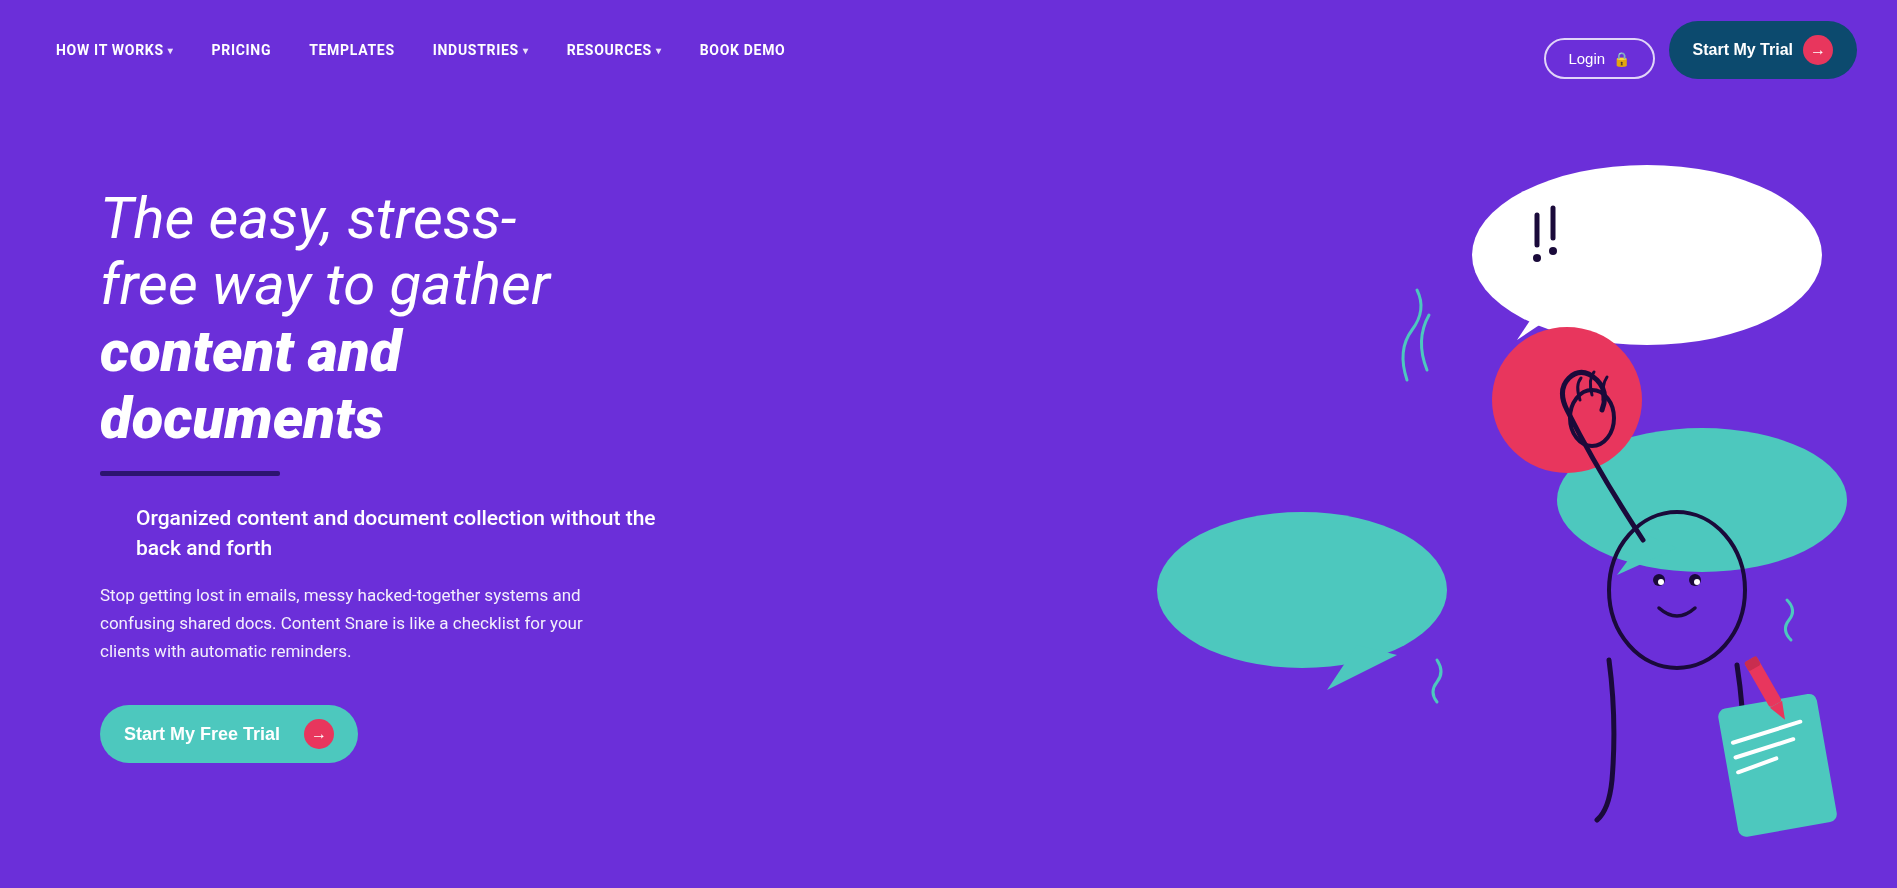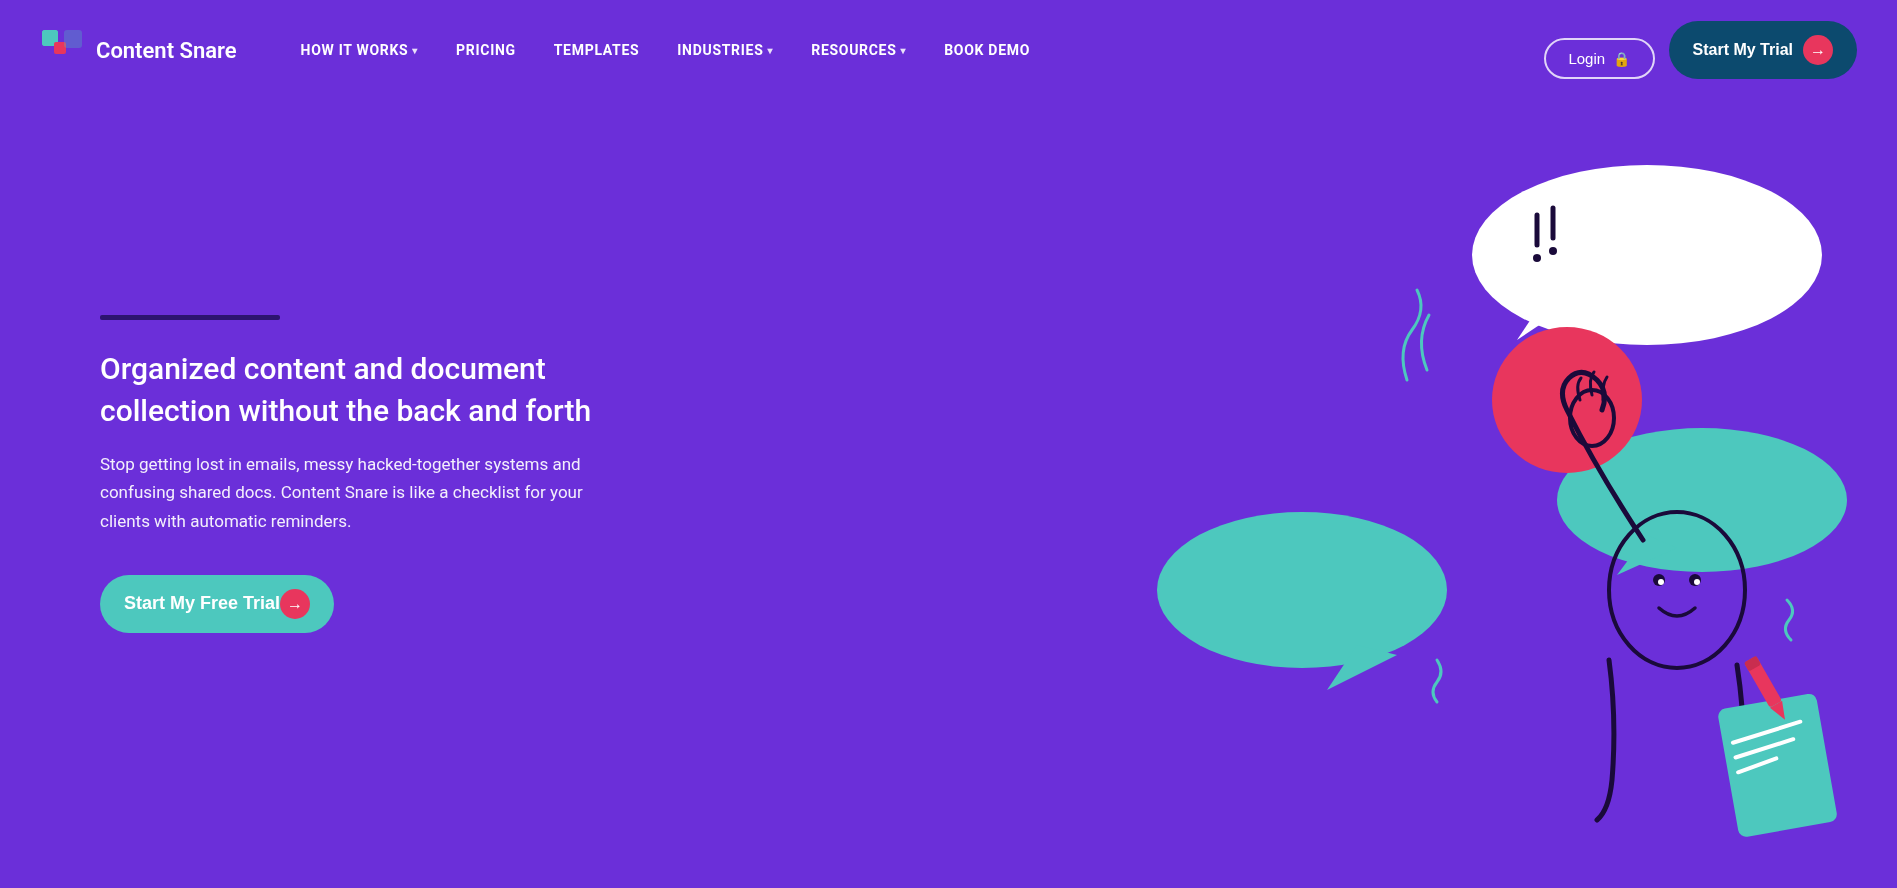--- a/index.html
+++ b/index.html
@@ -159,39 +159,40 @@
 
     .hero-divider {
       width: 180px;
       height: 5px;
       background: #2d1470;
       margin-bottom: 28px;
       border-radius: 2px;
     }
 
     .hero-subtitle {
-      font-size: 30px;
+      font-size: 21px;
       font-weight: 500;
       color: white;
       margin-bottom: 18px;
       line-height: 1.4;
+      margin-left: 36px;
     }
 
     .hero-body {
       font-size: 17px;
       color: rgba(255,255,255,0.92);
       line-height: 1.65;
       margin-bottom: 40px;
       max-width: 500px;
     }
 
     .btn-trial-hero {
       display: flex;
       align-items: center;
-      gap: 0;
+      gap: 24px;
       padding: 14px 24px;
       border-radius: 50px;
       background: #4DC8BE;
       color: white;
       font-size: 18px;
       font-weight: 600;
       cursor: pointer;
       border: none;
       width: fit-content;
       white-space: nowrap;
@@ -203,33 +204,20 @@
       position: relative;
       display: flex;
       align-items: center;
       justify-content: center;
     }
   </style>
 </head>
 <body>
 
 <nav>
-  <a class="logo-area" href="#">
-
-    <svg class="logo-icon" viewBox="0 0 44 44" fill="none" xmlns="http://www.w3.org/2000/svg">
-
-      <rect x="2" y="2" width="16" height="16" rx="3" fill="#4DC8BE"></rect>
-      <rect x="2" y="2" width="16" height="16" rx="3" fill="#4DC8BE"></rect>
-
-      <rect x="14" y="14" width="12" height="12" rx="2" fill="#E8365D"></rect>
-
-      <rect x="24" y="2" width="18" height="18" rx="3" fill="#4DC8BE" opacity="0.3"></rect>
-    </svg>
-    <span class="logo-text">Content Snare</span>
-  </a>
 
   <div class="nav-links">
     <div class="nav-item">
       <span>HOW IT WORKS</span>
       <span class="chevron">▾</span>
     </div>
     <div class="nav-item">
       <span>PRICING</span>
     </div>
     <div class="nav-item">
@@ -255,20 +243,28 @@
     </button>
     <button class="btn-trial-nav">
       <span>Start My Trial</span>
       <span class="arrow-circle">→</span>
     </button>
   </div>
 </nav>
 
 <section class="hero">
   <div class="hero-content">
+    <h1 class="hero-title">
+      <span>The easy, stress-</span><br>
+      <span>free way to gather</span><br>
+      <strong>
+        <span>content and</span><br>
+        <span>documents</span>
+      </strong>
+    </h1>
 
     <div class="hero-divider"></div>
 
     <p class="hero-subtitle">Organized content and document collection without the back and forth</p>
 
     <p class="hero-body">Stop getting lost in emails, messy hacked-together systems and confusing shared docs. Content Snare is like a checklist for your clients with automatic reminders.</p>
 
     <button class="btn-trial-hero">
       <span>Start My Free Trial</span>
       <span class="arrow-circle">→</span>

